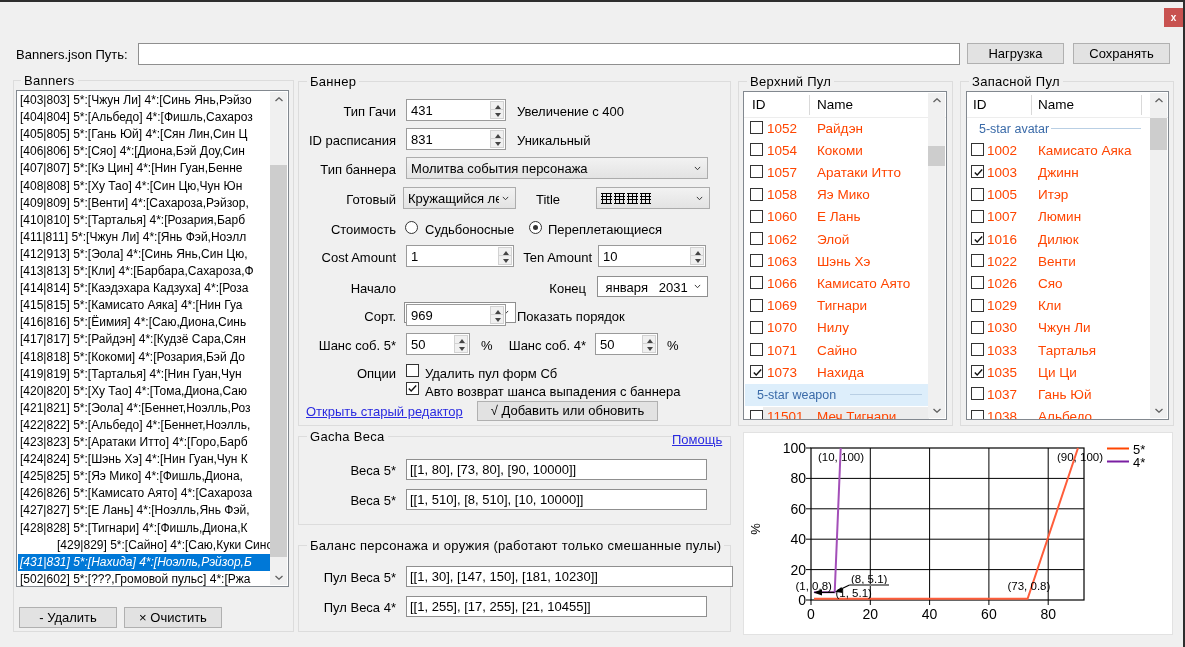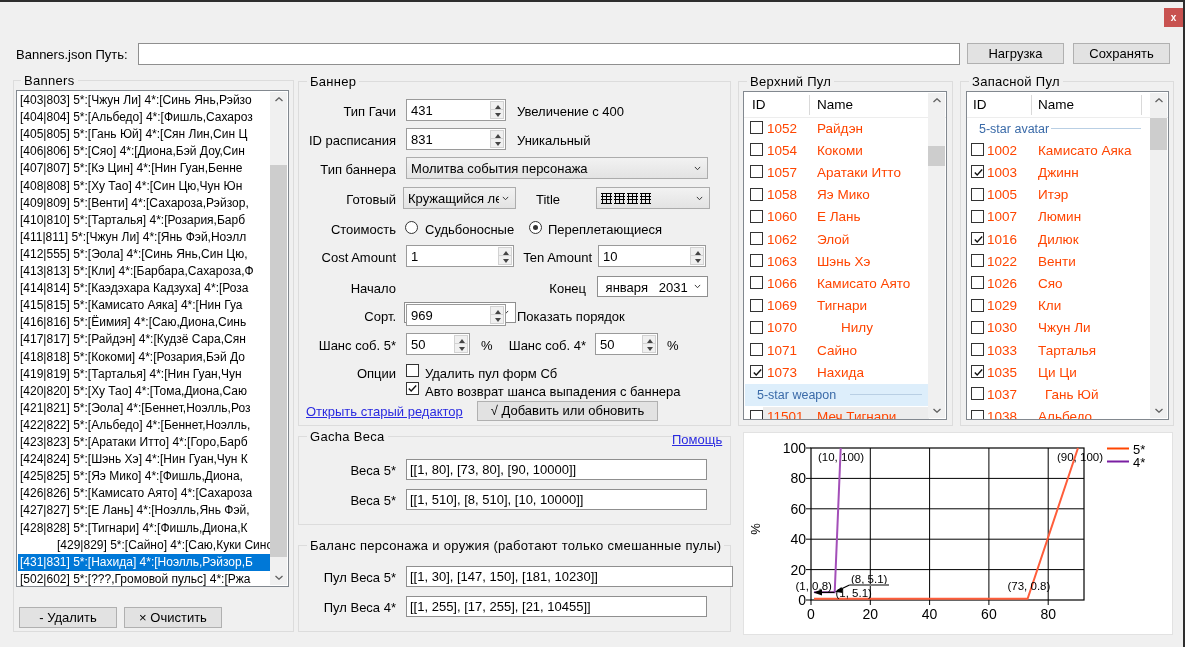--- a/index.html
+++ b/index.html
@@ -76,39 +76,39 @@
   <div class="list" id="bannerlist" style="left:16px; top:90px; width:273px; height:497px;">
     <div class="li" style="top:1.0px;width:254px;">[403|803] 5*:[Чжун Ли] 4*:[Синь Янь,Рэйзо</div>
     <div class="li" style="top:18.1px;width:254px;">[404|804] 5*:[Альбедо] 4*:[Фишль,Сахароз</div>
     <div class="li" style="top:35.2px;width:254px;">[405|805] 5*:[Гань Юй] 4*:[Сян Лин,Син Ц</div>
     <div class="li" style="top:52.3px;width:254px;">[406|806] 5*:[Сяо] 4*:[Диона,Бэй Доу,Син</div>
     <div class="li" style="top:69.4px;width:254px;">[407|807] 5*:[Кэ Цин] 4*:[Нин Гуан,Бенне</div>
     <div class="li" style="top:86.5px;width:254px;">[408|808] 5*:[Ху Тао] 4*:[Син Цю,Чун Юн</div>
     <div class="li" style="top:103.6px;width:254px;">[409|809] 5*:[Венти] 4*:[Сахароза,Рэйзор,</div>
     <div class="li" style="top:120.7px;width:254px;">[410|810] 5*:[Тарталья] 4*:[Розария,Барб</div>
     <div class="li" style="top:137.8px;width:254px;">[411|811] 5*:[Чжун Ли] 4*:[Янь Фэй,Ноэлл</div>
-    <div class="li" style="top:154.9px;width:254px;">[412|555] 5*:[Эола] 4*:[Синь Янь,Син Цю,</div>
+    <div class="li" style="top:154.9px;width:254px;">[412|913] 5*:[Эола] 4*:[Синь Янь,Син Цю,</div>
     <div class="li" style="top:172.0px;width:254px;">[413|813] 5*:[Кли] 4*:[Барбара,Сахароза,Ф</div>
     <div class="li" style="top:189.1px;width:254px;">[414|814] 5*:[Каэдэхара Кадзуха] 4*:[Роза</div>
     <div class="li" style="top:206.2px;width:254px;">[415|815] 5*:[Камисато Аяка] 4*:[Нин Гуа</div>
     <div class="li" style="top:223.3px;width:254px;">[416|816] 5*:[Ёимия] 4*:[Саю,Диона,Синь</div>
     <div class="li" style="top:240.4px;width:254px;">[417|817] 5*:[Райдэн] 4*:[Кудзё Сара,Сян </div>
     <div class="li" style="top:257.5px;width:254px;">[418|818] 5*:[Кокоми] 4*:[Розария,Бэй До</div>
     <div class="li" style="top:274.6px;width:254px;">[419|819] 5*:[Тарталья] 4*:[Нин Гуан,Чун </div>
     <div class="li" style="top:291.7px;width:254px;">[420|820] 5*:[Ху Тао] 4*:[Тома,Диона,Саю</div>
     <div class="li" style="top:308.8px;width:254px;">[421|821] 5*:[Эола] 4*:[Беннет,Ноэлль,Роз</div>
     <div class="li" style="top:325.9px;width:254px;">[422|822] 5*:[Альбедо] 4*:[Беннет,Ноэлль,</div>
     <div class="li" style="top:343.0px;width:254px;">[423|823] 5*:[Аратаки Итто] 4*:[Горо,Барб</div>
     <div class="li" style="top:360.1px;width:254px;">[424|824] 5*:[Шэнь Хэ] 4*:[Нин Гуан,Чун К</div>
     <div class="li" style="top:377.2px;width:254px;">[425|825] 5*:[Яэ Мико] 4*:[Фишль,Диона,</div>
     <div class="li" style="top:394.3px;width:254px;">[426|826] 5*:[Камисато Аято] 4*:[Сахароза</div>
     <div class="li" style="top:411.4px;width:254px;">[427|827] 5*:[Е Лань] 4*:[Ноэлль,Янь Фэй,</div>
     <div class="li" style="top:428.5px;width:254px;">[428|828] 5*:[Тигнари] 4*:[Фишль,Диона,К</div>
     <div class="li" style="top:445.6px;width:254px;margin-left:37px;">[429|829] 5*:[Сайно] 4*:[Саю,Куки Синобу</div>
-    <div class="li" style="top:462.7px;width:254px;background:#0078d7;color:#fff;">[431|831] 5*:[Нахида] 4*:[Ноэлль,Рэйзор,Б</div>
+    <div class="li" style="top:462.7px;width:254px;background:#0078d7;color:#fff;font-style:italic;">[431|831] 5*:[Нахида] 4*:[Ноэлль,Рэйзор,Б</div>
     <div class="li" style="top:479.8px;width:254px;">[502|602] 5*:[???,Громовой пульс] 4*:[Ржа</div>
       <div class="sb">
         <svg style="position:absolute;top:5px;left:5px;" width="8" height="5" viewBox="0 0 8 5">
           <path d="M0.5 4 L4 0.8 L7.5 4" stroke="#606060" stroke-width="1.3" fill="none"></path>
         </svg>
         <div class="sbthumb" style="top:73px;height:392px;"></div>
         <svg style="position:absolute;bottom:5px;left:5px;" width="8" height="5" viewBox="0 0 8 5">
           <path d="M0.5 1 L4 4.2 L7.5 1" stroke="#606060" stroke-width="1.3" fill="none"></path>
         </svg>
       </div>
@@ -307,21 +307,21 @@
     <div class="gid" style="left:23px;top:161.7px;">1063</div>
     <div class="gid" style="left:73px;top:161.7px;">Шэнь Хэ</div>
     <div class="cb" style="left:6px;top:184.4px;"></div>
     <div class="gid" style="left:23px;top:183.9px;">1066</div>
     <div class="gid" style="left:73px;top:183.9px;">Камисато Аято</div>
     <div class="cb" style="left:6px;top:206.6px;"></div>
     <div class="gid" style="left:23px;top:206.1px;">1069</div>
     <div class="gid" style="left:73px;top:206.1px;">Тигнари</div>
     <div class="cb" style="left:6px;top:228.8px;"></div>
     <div class="gid" style="left:23px;top:228.3px;">1070</div>
-    <div class="gid" style="left:73px;top:228.3px;margin-left:24px;">Нилу</div>
+    <div class="gid" style="left:73px;top:228.3px;">Нилу</div>
     <div class="cb" style="left:6px;top:251.0px;"></div>
     <div class="gid" style="left:23px;top:250.5px;">1071</div>
     <div class="gid" style="left:73px;top:250.5px;">Сайно</div>
     <div class="cb" style="left:6px;top:273.2px;">
         <svg style="position:absolute;left:1px;top:1px;" width="11" height="11" viewBox="0 0 11 11">
           <path d="M1.8 5.5 L4.2 8 L9.2 2.5" stroke="#111" stroke-width="1.4" fill="none"></path>
         </svg>
       </div>
     <div class="gid" style="left:23px;top:272.7px;">1073</div>
     <div class="gid" style="left:73px;top:272.7px;">Нахида</div>
@@ -394,21 +394,21 @@
     <div class="gid" style="left:71px;top:250.5px;">Тарталья</div>
     <div class="cb" style="left:4px;top:273.2px;">
         <svg style="position:absolute;left:1px;top:1px;" width="11" height="11" viewBox="0 0 11 11">
           <path d="M1.8 5.5 L4.2 8 L9.2 2.5" stroke="#111" stroke-width="1.4" fill="none"></path>
         </svg>
       </div>
     <div class="gid" style="left:20px;top:272.7px;">1035</div>
     <div class="gid" style="left:71px;top:272.7px;">Ци Ци</div>
     <div class="cb" style="left:4px;top:295.4px;"></div>
     <div class="gid" style="left:20px;top:294.9px;">1037</div>
-    <div class="gid" style="left:78px;top:294.9px;">Гань Юй</div>
+    <div class="gid" style="left:71px;top:294.9px;">Гань Юй</div>
     <div class="cb" style="left:4px;top:317.6px;"></div>
     <div class="gid" style="left:20px;top:317.1px;">1038</div>
     <div class="gid" style="left:71px;top:317.1px;">Альбедо</div>
     <div class="sb">
         <svg style="position:absolute;top:5px;left:5px;" width="8" height="5" viewBox="0 0 8 5">
           <path d="M0.5 4 L4 0.8 L7.5 4" stroke="#606060" stroke-width="1.3" fill="none"></path>
         </svg>
         <div class="sbthumb" style="top:25px;height:32px;"></div>
         <svg style="position:absolute;bottom:5px;left:5px;" width="8" height="5" viewBox="0 0 8 5">
           <path d="M0.5 1 L4 4.2 L7.5 1" stroke="#606060" stroke-width="1.3" fill="none"></path>

